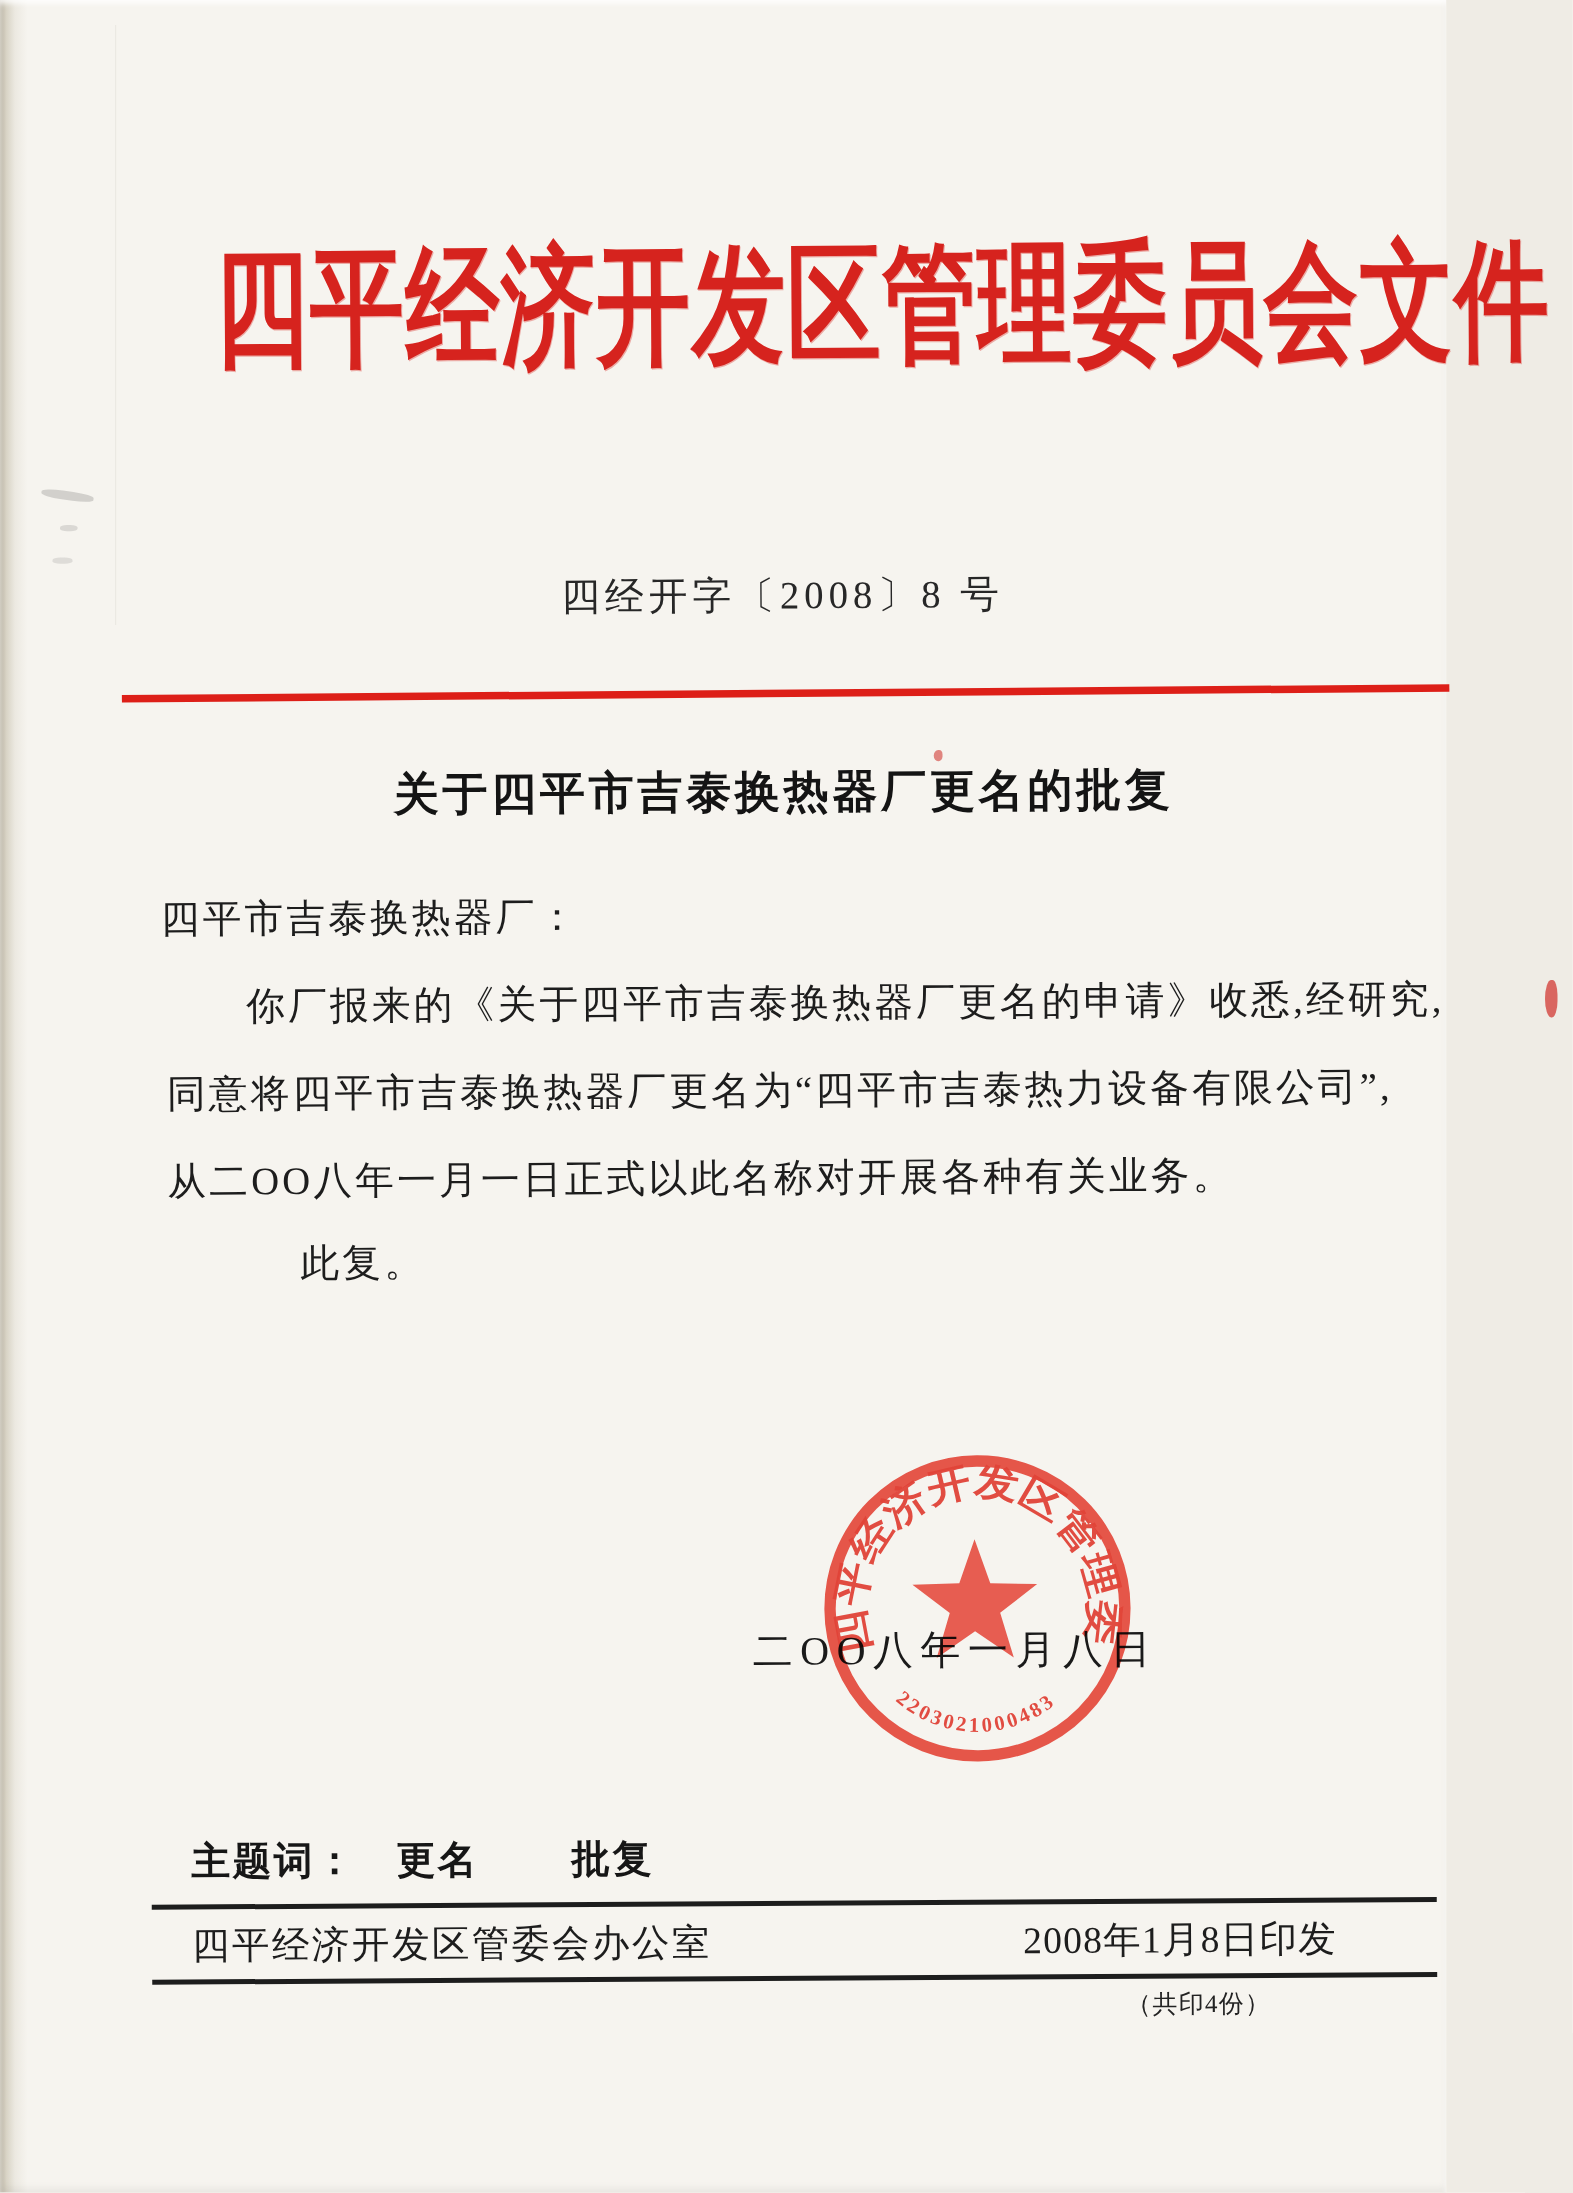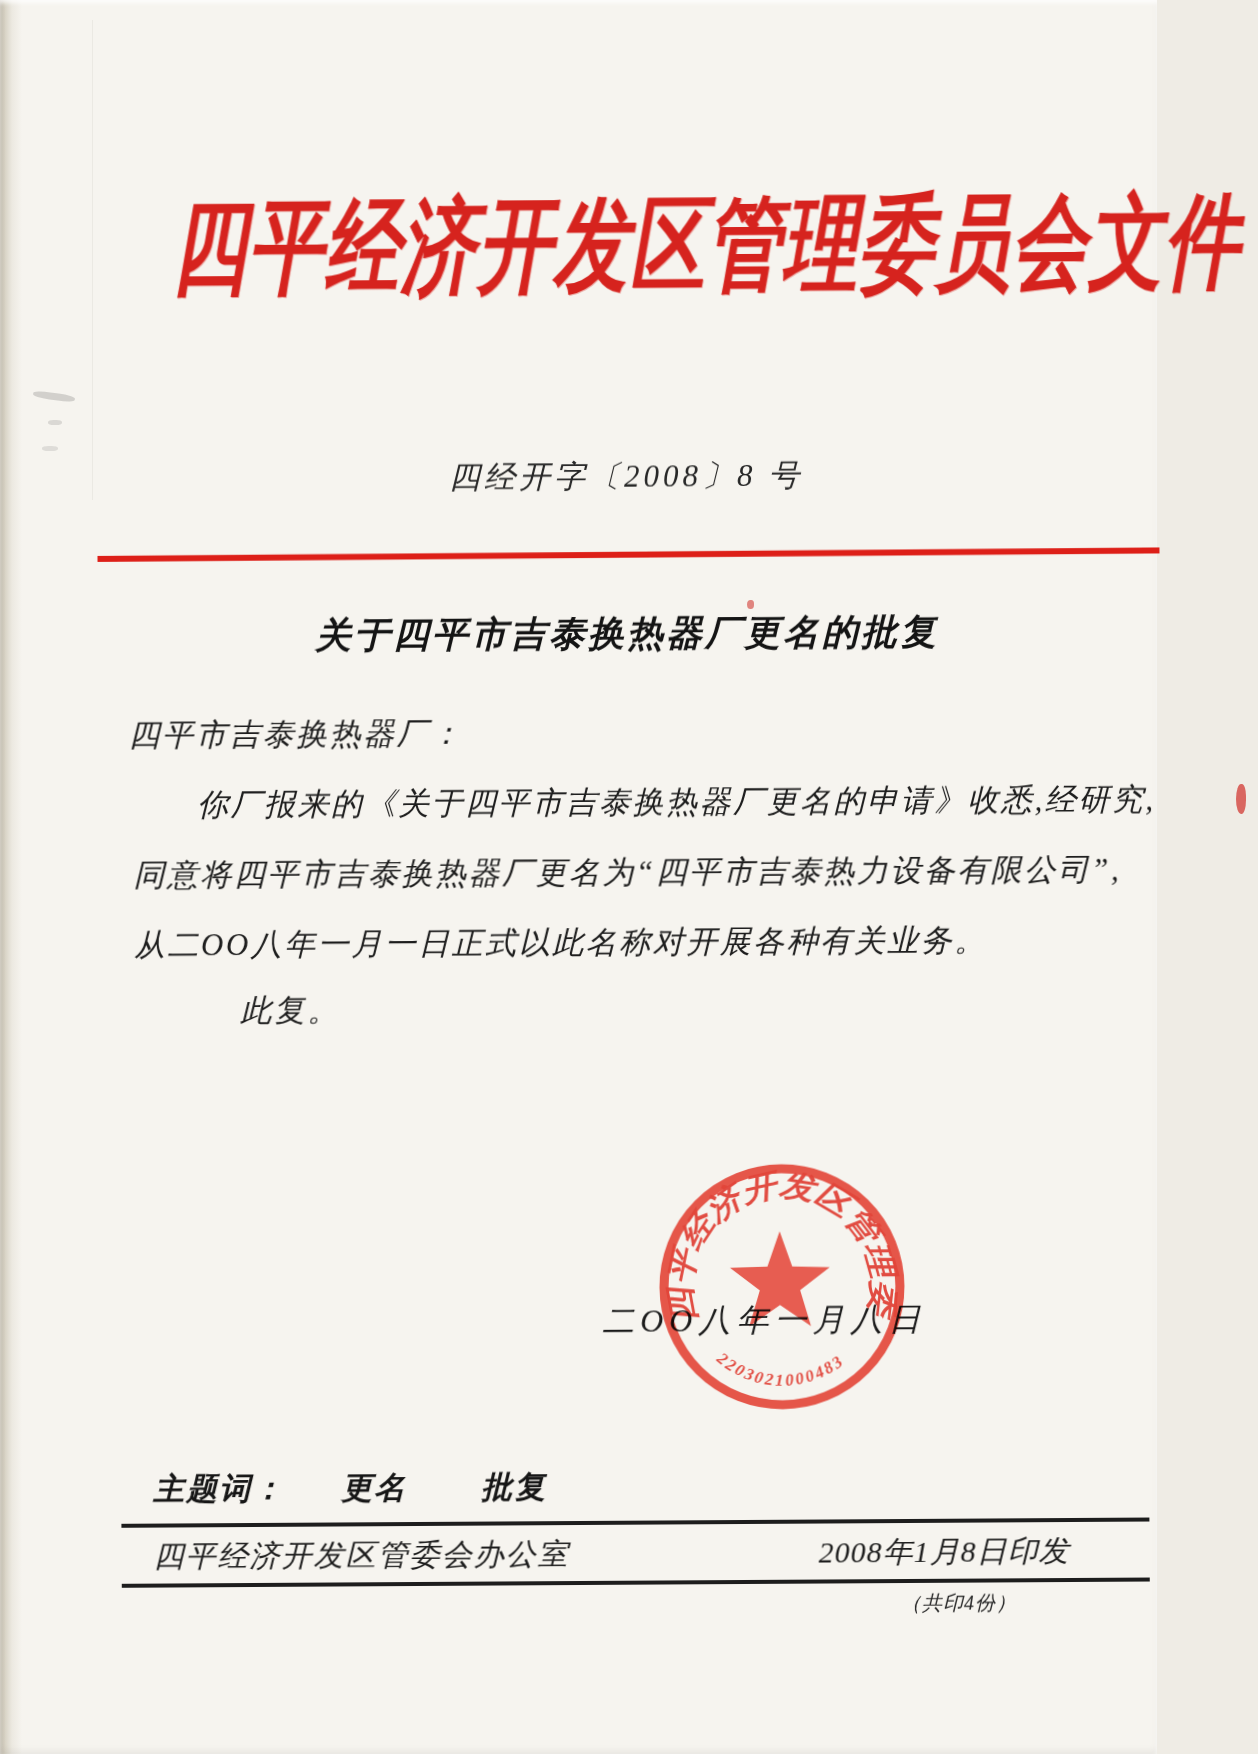--- a/index.html
+++ b/index.html
@@ -7,21 +7,20 @@
     width:1258px;height:1754px;overflow:hidden;
     background:#efece5;
     font-family:"Liberation Serif","DejaVu Serif",serif;
   }
   .page{
     position:relative;width:1157px;height:1754px;
     background:
       linear-gradient(90deg, #b9b2a2 0px, #d8d3c5 5px, #ece9e1 12px, #f6f4ef 22px, #f6f4ef 1238px, #eeeae2 1252px, #e4e0d6 1258px),
       #f6f4ef;
     box-shadow:inset 0 3px 4px rgba(255,255,255,.8), inset 0 -4px 6px rgba(0,0,0,.05);
-    font-style:italic;
   }
   .skew{position:absolute;left:0;top:0;width:100%;height:100%;transform:rotate(-0.35deg);transform-origin:50% 55%;}
   .abs{position:absolute;}
   .crease{position:absolute;left:92px;top:20px;width:1px;height:480px;background:rgba(60,60,50,.06);}
   .smudge{position:absolute;background:rgba(70,70,70,.45);border-radius:40%;}
   .red-mark{position:absolute;background:#d23a33;border-radius:50% 40% 45% 50%;opacity:.75;}
 
   .header-title{
     position:absolute;left:0;top:176px;width:1258px;text-align:center;
     color:#d6231e;font-weight:bold;font-size:104px;line-height:1.35;
@@ -58,21 +57,21 @@
     position:absolute;left:654px;top:1162px;width:252px;height:252px;
     mix-blend-mode:multiply;opacity:.93;
   }
   .seal text{font-family:"Liberation Serif","DejaVu Serif",serif;}
 
   .subject-line{
     position:absolute;left:150px;top:1466px;width:900px;
     font-family:"Liberation Sans","DejaVu Sans",sans-serif;
     font-weight:bold;font-size:31px;color:#161616;letter-spacing:2px;
   }
-  .subject-line .term1{margin-left:56px;}
+  .subject-line .term1{margin-left:32px;}
   .subject-line .term2{margin-left:74px;}
   .black-rule{position:absolute;left:118px;width:1028px;height:4px;background:#1d1d1d;}
   .rule1{top:1521px;}
   .rule2{top:1581px;}
   .footer-office{
     position:absolute;left:150px;top:1534px;
     font-size:30px;color:#1d1d1d;letter-spacing:2px;
   }
   .footer-date{
     position:absolute;left:815px;top:1534px;

